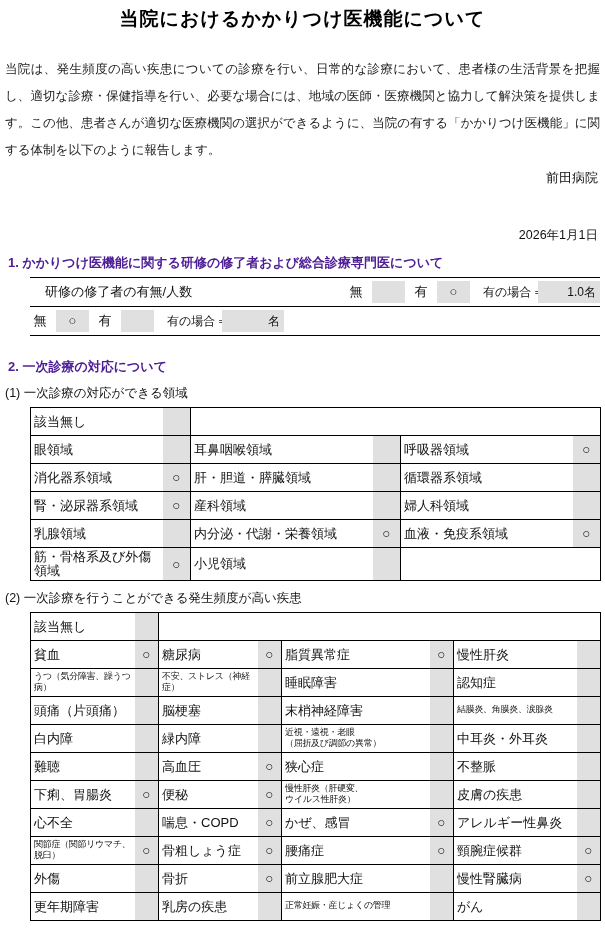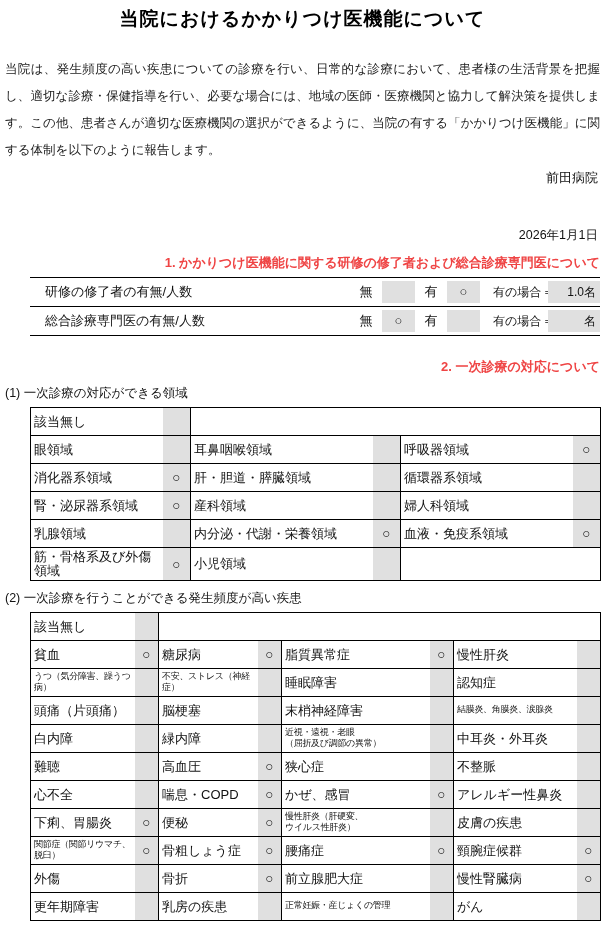--- a/index.html
+++ b/index.html
@@ -7,31 +7,31 @@
   body {
     width:605px; height:946px; overflow:hidden;
     font-family:"Liberation Sans","DejaVu Sans",sans-serif;
     color:#111;
   }
   .page { width:605px; padding:6px 5px 0 5px; }
   h1 { font-size:19px; font-weight:bold; text-align:center; letter-spacing:1px; margin-bottom:24px; color:#000; }
   .intro { font-size:12.5px; line-height:27px; text-align:justify; color:#1a1a1a; }
   .hospital { text-align:right; font-size:13px; margin-top:5px; padding-right:2px;font-family:Liberation Mono, monospace; }
   .date { text-align:right; font-size:12.5px; margin-top:40px; padding-right:2px; }
-  .sec-head { font-size:13px; font-weight:bold; margin-top:10px; padding-left:3px; color:#ef4444;text-align:right; }
+  .sec-head { font-size:13px; font-weight:bold; margin-top:10px; padding-left:3px; color:#4c1d95; }
   .sub-head { font-size:12.5px; margin-top:9px; }
 
   
   .s1 { width:570px; margin:5px 0 0 25px; border-top:1.5px solid #000; }
   .s1row { display:flex; align-items:center; height:29px; border-bottom:1.5px solid #000; font-size:13px; }
   .s1row .rlabel { flex:1; padding-left:15px; }
   .opt { width:20px; text-align:center; }
   .obox { width:33px; height:22px; background:#e0e0e0; margin:0 6px; text-align:center; line-height:22px; font-size:13px; }
   .ifyes { width:52px; font-size:12px; text-align:center; margin:0 3px 0 7px; white-space:nowrap; }
-  .cnt { width:52px; height:22px; background:#e0e0e0; text-align:right; padding-right:4px; line-height:22px; font-size:12px; }
+  .cnt { width:62px; height:22px; background:#e0e0e0; text-align:right; padding-right:4px; line-height:22px; font-size:12px; }
 
   
   table.grid { width:570px; margin:5px 0 0 25px; border-collapse:collapse; table-layout:fixed;border-radius:17px; }
   table.grid td { border:1px solid #000; vertical-align:middle; }
   table.grid { border:1.5px solid #000; }
   td.lbl { padding:2px 3px; font-size:13px; line-height:14px; white-space:pre-line; border-right:none !important; overflow:hidden; }
   td.sm { font-size:9px; line-height:11px; letter-spacing:-0.3px;font-family:Liberation Mono, monospace; }
   td.box { background:#e0e0e0; text-align:center; font-size:13.5px; border-left:none !important; padding:0; }
   td.nocell { border:none !important; background:#fff; }
   tr.h23 td { height:23px; }
@@ -57,21 +57,20 @@
     <div class="s1row">
       <span class="rlabel">研修の修了者の有無/人数</span>
       <span class="opt">無</span>
       <span class="obox"></span>
       <span class="opt">有</span>
       <span class="obox">○</span>
       <span class="ifyes">有の場合 ⇒</span>
       <span class="cnt">1.0名</span>
     </div>
     <div class="s1row">
-      <span class="rlabel">総合診療専門医の有無/人数</span>
       <span class="opt">無</span>
       <span class="obox">○</span>
       <span class="opt">有</span>
       <span class="obox"></span>
       <span class="ifyes">有の場合 ⇒</span>
       <span class="cnt">名</span>
     </div>
   </div>
 
   <div class="sec-head" style="margin-top:22px;">2. 一次診療の対応について</div>
@@ -203,41 +202,41 @@
           <td class="lbl">難聴</td>
           <td class="box"></td>
           <td class="lbl">高血圧</td>
           <td class="box">○</td>
           <td class="lbl">狭心症</td>
           <td class="box"></td>
           <td class="lbl">不整脈</td>
           <td class="box"></td>
         </tr>
         <tr>
-          <td class="lbl">心不全</td>
-          <td class="box"></td>
-          <td class="lbl">喘息・COPD</td>
-          <td class="box">○</td>
-          <td class="lbl">かぜ、感冒</td>
-          <td class="box">○</td>
-          <td class="lbl">アレルギー性鼻炎</td>
-          <td class="box"></td>
-        </tr>
-        <tr>
           <td class="lbl">下痢、胃腸炎</td>
           <td class="box">○</td>
           <td class="lbl">便秘</td>
           <td class="box">○</td>
           <td class="lbl sm">慢性肝炎（肝硬変、
 ウイルス性肝炎）</td>
           <td class="box"></td>
           <td class="lbl">皮膚の疾患</td>
           <td class="box"></td>
         </tr>
         <tr>
+          <td class="lbl">心不全</td>
+          <td class="box"></td>
+          <td class="lbl">喘息・COPD</td>
+          <td class="box">○</td>
+          <td class="lbl">かぜ、感冒</td>
+          <td class="box">○</td>
+          <td class="lbl">アレルギー性鼻炎</td>
+          <td class="box"></td>
+        </tr>
+        <tr>
           <td class="lbl sm">関節症（関節リウマチ、
 脱臼）</td>
           <td class="box">○</td>
           <td class="lbl">骨粗しょう症</td>
           <td class="box">○</td>
           <td class="lbl">腰痛症</td>
           <td class="box">○</td>
           <td class="lbl">頸腕症候群</td>
           <td class="box">○</td>
         </tr>

